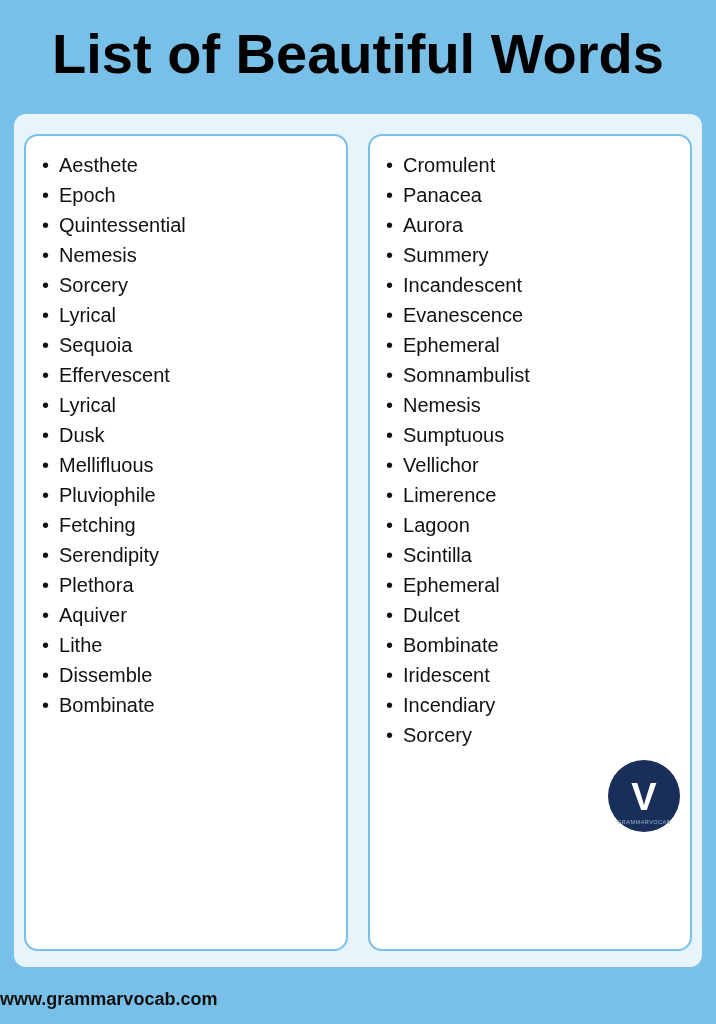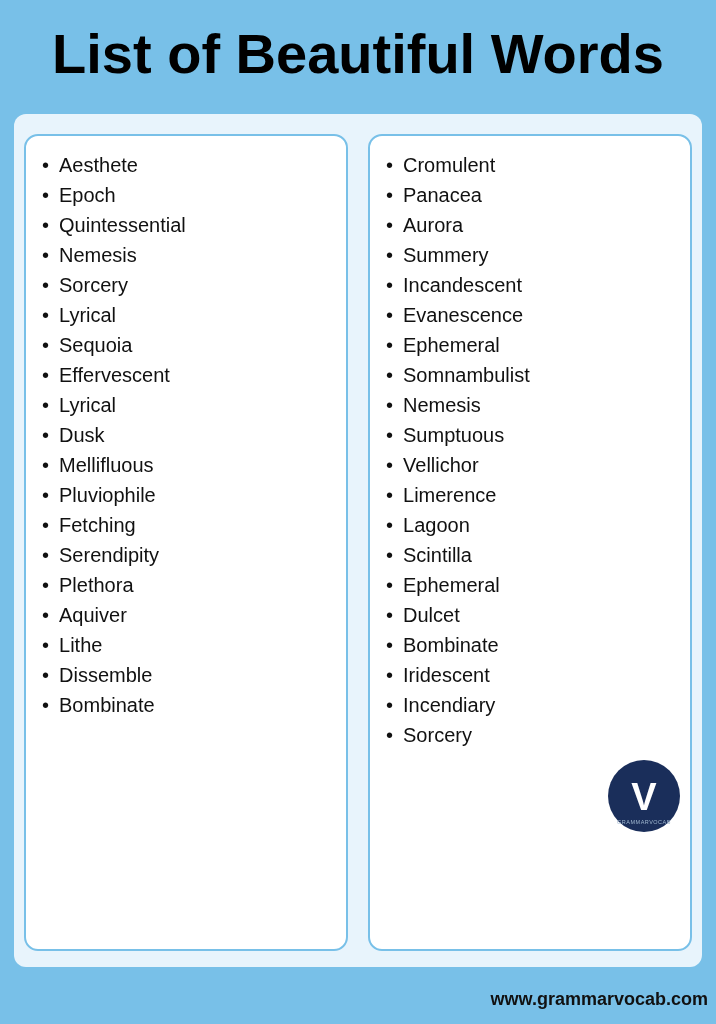--- a/index.html
+++ b/index.html
@@ -63,22 +63,22 @@
 
     .word-list li::before {
       content: "•";
       font-size: 20px;
       color: #111;
       flex-shrink: 0;
     }
 
     .footer {
       background: #78c0e8;
-      text-align: right;
-      padding: 12px 8px 14px 0;
+      text-align: left;
+      padding: 12px 16px 14px 0;
       position: relative;
     }
 
     .footer-url {
       font-size: 18px;
       font-weight: 700;
       color: #111;
     }
 
     

